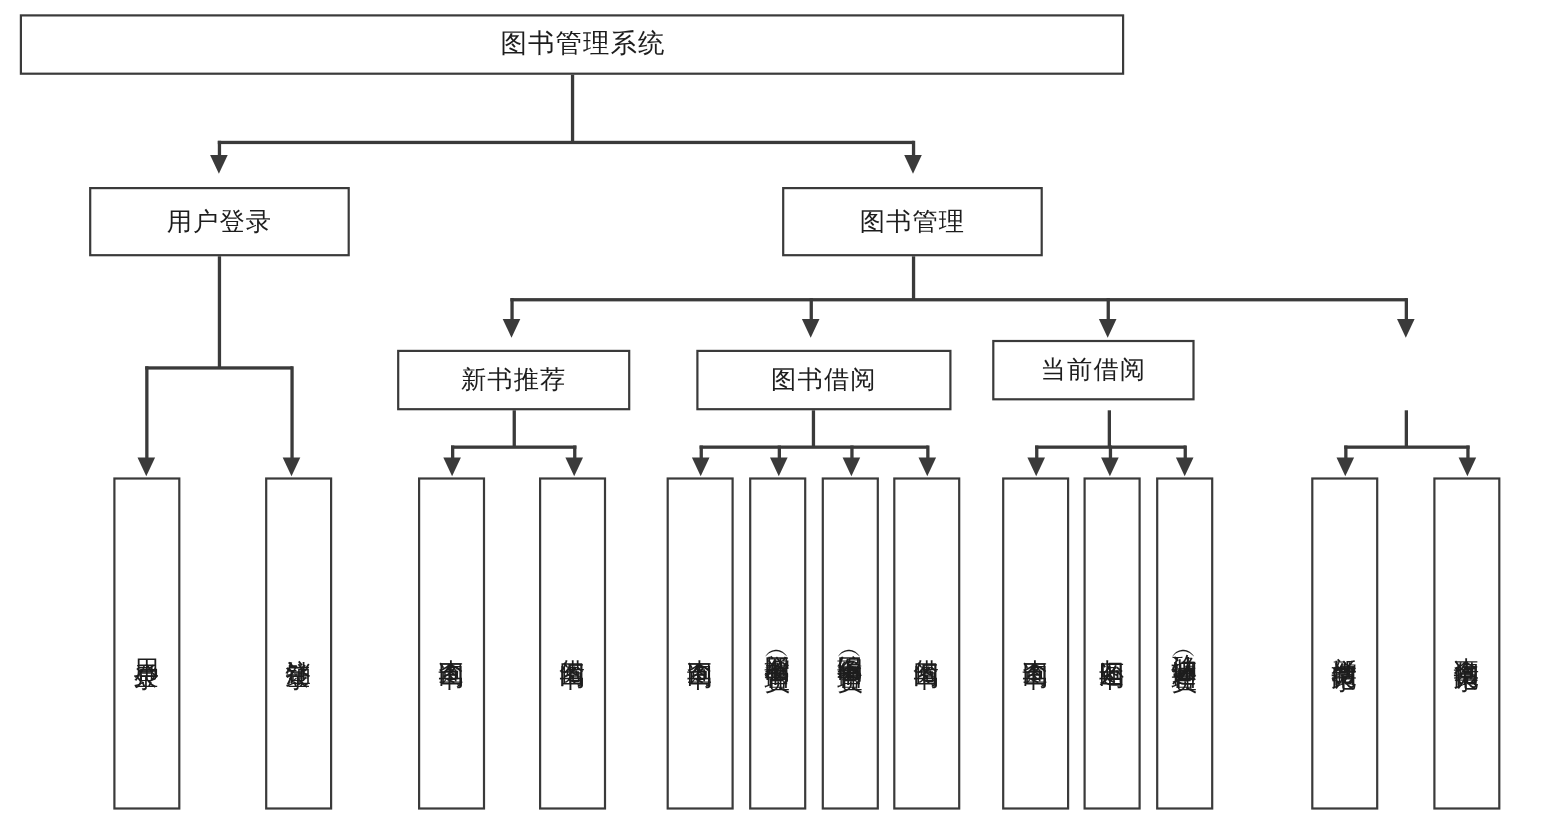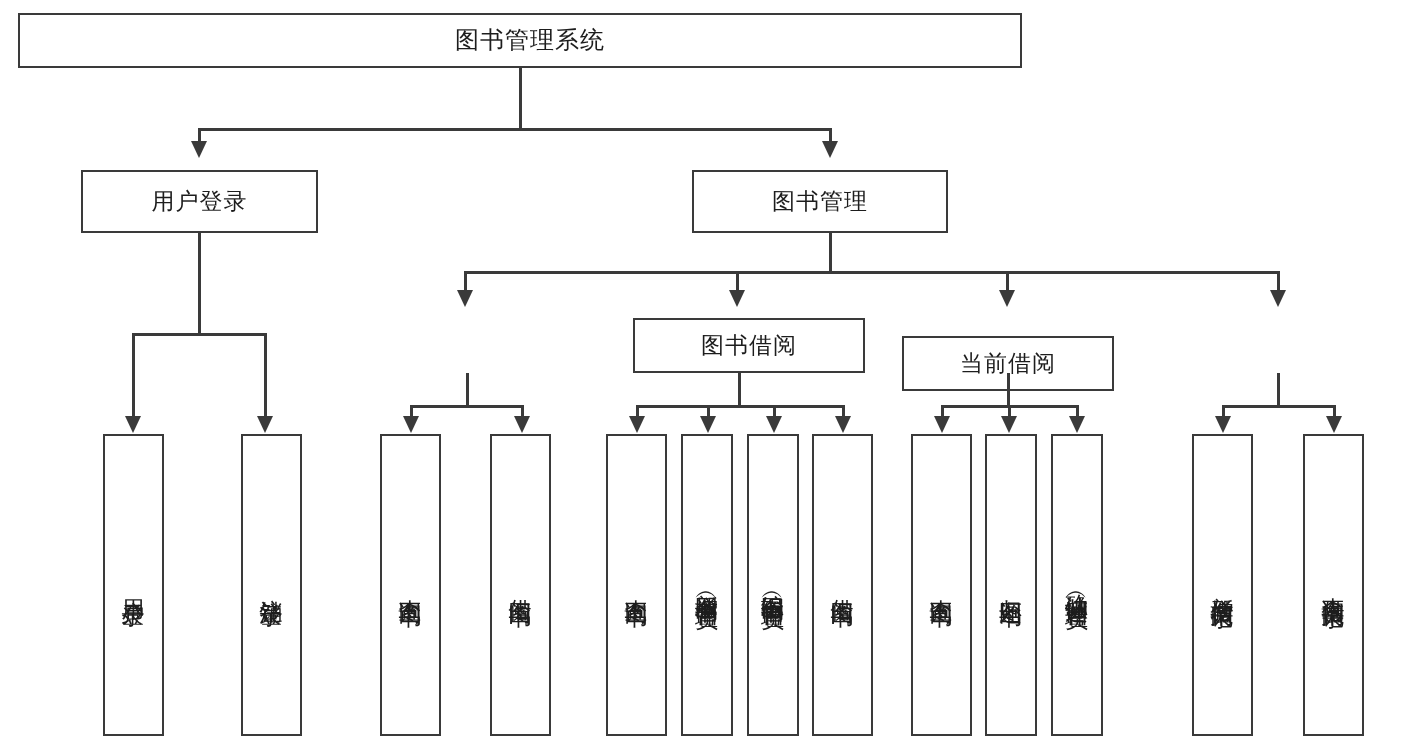--- a/index.html
+++ b/index.html
@@ -79,42 +79,43 @@
   <div class="node h" id="root" style="left:18px;top:13px;width:1004px;height:55px;padding-left:20px;">图书管理系统</div>
 
   <div class="ln v" style="left:519px;top:68px;height:62px;"></div>
   <div class="ln h" style="left:198px;top:128px;width:633px;"></div>
   <div class="ln v" style="left:198px;top:128px;height:14px;"></div>
   <div class="ln v" style="left:829px;top:128px;height:14px;"></div>
   <div class="arrow" style="left:191px;top:141px;"></div>
   <div class="arrow" style="left:822px;top:141px;"></div>
 
   <div class="node h" style="left:81px;top:170px;width:237px;height:63px;">用户登录</div>
-  <div class="node h" style="left:692px;top:170px;width:256px;height:63px;">图书管理</div>
+  <div class="node h" style="left:711px;top:170px;width:237px;height:63px;">图书管理</div>
 
   <div class="ln v" style="left:198px;top:233px;height:102px;"></div>
   <div class="ln h" style="left:132px;top:333px;width:134px;"></div>
   <div class="ln v" style="left:132px;top:333px;height:84px;"></div>
   <div class="ln v" style="left:264px;top:333px;height:84px;"></div>
   <div class="arrow" style="left:125px;top:416px;"></div>
   <div class="arrow" style="left:257px;top:416px;"></div>
 
   <div class="ln v" style="left:829px;top:233px;height:40px;"></div>
   <div class="ln h" style="left:464px;top:271px;width:815px;"></div>
   <div class="ln v" style="left:464px;top:271px;height:20px;"></div>
   <div class="ln v" style="left:736px;top:271px;height:20px;"></div>
   <div class="ln v" style="left:1006px;top:271px;height:20px;"></div>
   <div class="ln v" style="left:1277px;top:271px;height:20px;"></div>
   <div class="arrow" style="left:457px;top:290px;"></div>
   <div class="arrow" style="left:729px;top:290px;"></div>
   <div class="arrow" style="left:999px;top:290px;"></div>
   <div class="arrow" style="left:1270px;top:290px;"></div>
 
+  <div class="node h" style="left:361px;top:318px;width:212px;height:55px;">新书推荐</div>
   <div class="node h" style="left:633px;top:318px;width:232px;height:55px;">图书借阅</div>
-  <div class="node h" style="left:902px;top:336px;width:212px;height:55px;">当前借阅</div>
+  <div class="node h" style="left:902px;top:309px;width:184px;height:55px;">当前借阅</div>
 
   <div class="ln v" style="left:466px;top:373px;height:34px;"></div>
   <div class="ln h" style="left:410px;top:405px;width:114px;"></div>
   <div class="ln v" style="left:410px;top:405px;height:12px;"></div>
   <div class="ln v" style="left:521px;top:405px;height:12px;"></div>
   <div class="arrow" style="left:403px;top:416px;"></div>
   <div class="arrow" style="left:514px;top:416px;"></div>
 
   <div class="ln v" style="left:738px;top:373px;height:34px;"></div>
   <div class="ln h" style="left:636px;top:405px;width:208px;"></div>

